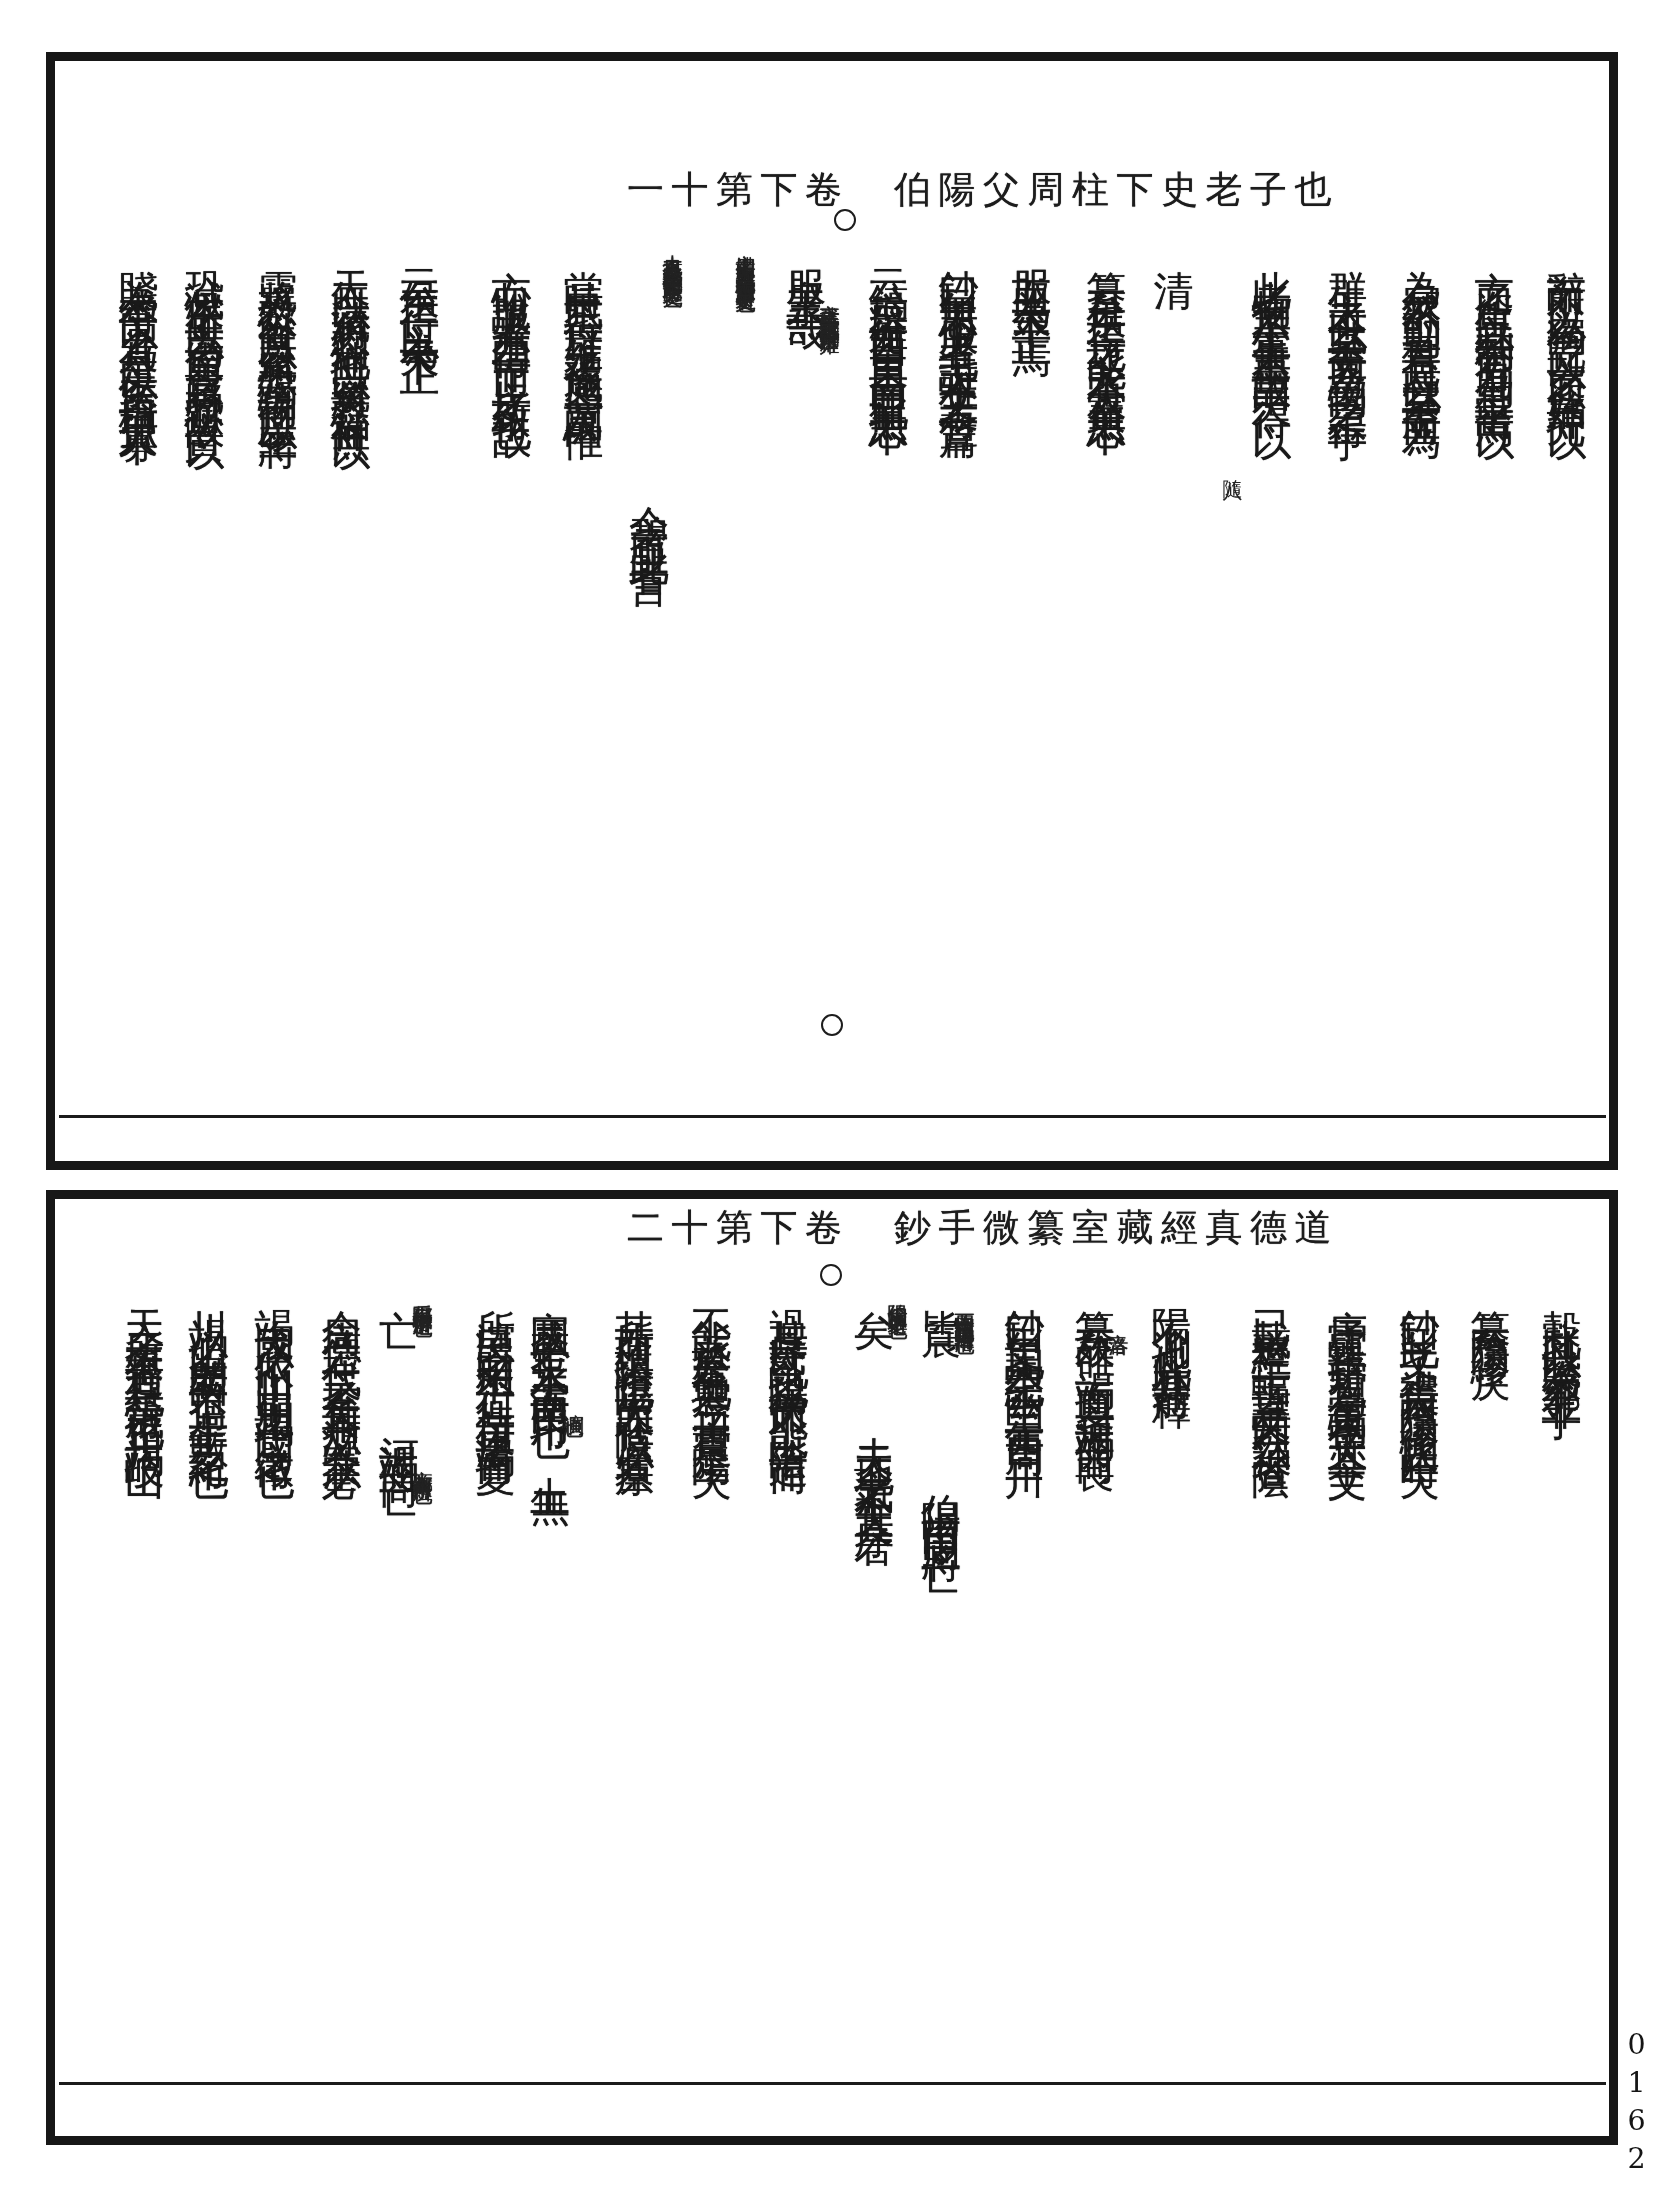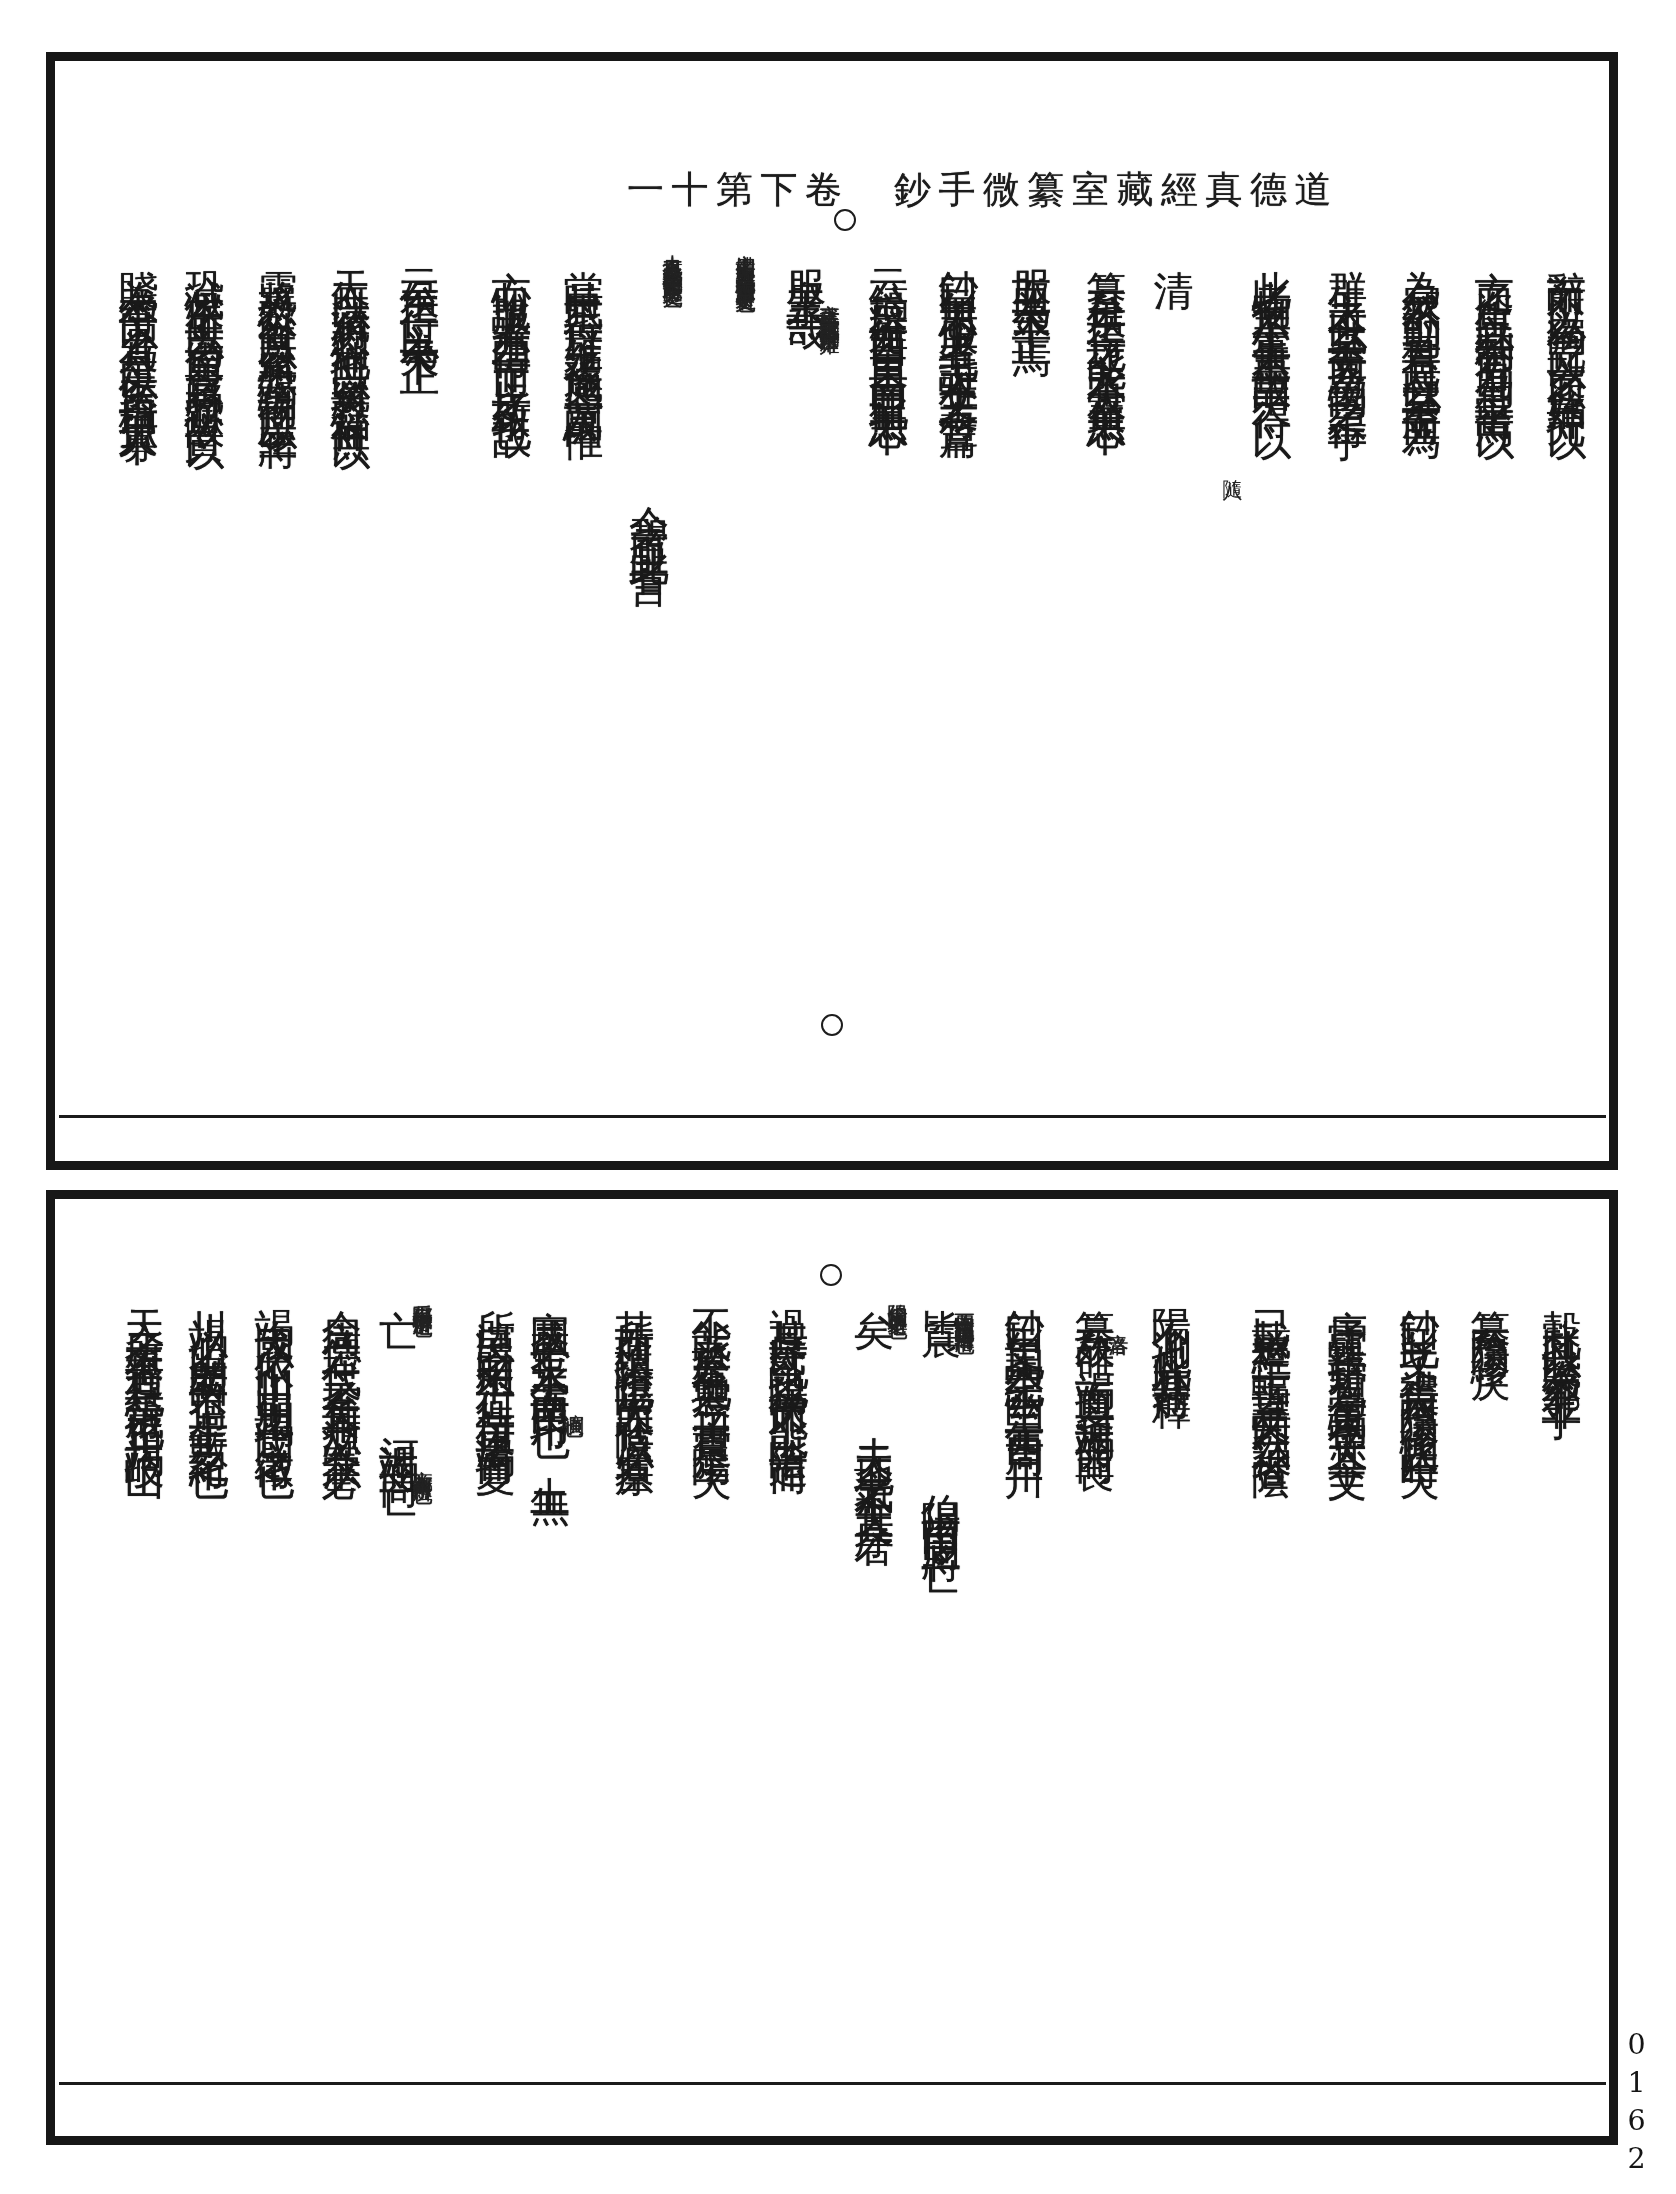--- a/index.html
+++ b/index.html
@@ -85,24 +85,25 @@
     color:#151515;
   }
 </style>
 </head>
 <body>
 
 <div class="sheet">
 
   <div class="panel top"></div>
   <div class="innerRule" style="top:1115px;"></div>
-  <div class="header h-top">一十第下卷　鈔手微纂室藏經真德道</div>
+  <div class="header h-top">一十第下卷　伯陽父周柱下史老子也</div>
 
   <div class="panel bottom"></div>
   <div class="innerRule" style="top:2082px;"></div>
+  <div class="header h-bottom">二十第下卷　鈔手微纂室藏經真德道</div>
 
   <div id="textLayer">
       <div class="col" style="left: 1540px; top: 239px;"><span class="big">辭而不以為獨乾元以之而資始坤元以</span></div>
       <div class="col" style="left: 1468px; top: 239px;"><span class="big">之而資生以其制御有為則真宰出焉以</span></div>
       <div class="col" style="left: 1395px; top: 239px;"><span class="big">為寂然不動則真君見焉以其至虛而為</span></div>
       <div class="col" style="left: 1321px; top: 239px;"><span class="big">群生之本以其至寰而為萬物之宗得乎</span></div>
       <div class="col" style="left: 1245px; top: 239px;"><span class="big">此者物無不生事無不畢故曰天得一以</span></div>
       <div class="col" style="left: 1147px; top: 239px;"><span class="big">清</span></div>
       <div class="col" style="left: 1080px; top: 239px;"><span class="big">纂云且侯王得之故能永有大寶無思不</span></div>
       <div class="col" style="left: 1005px; top: 239px;"><span class="big">服而為天下平正焉</span></div>

